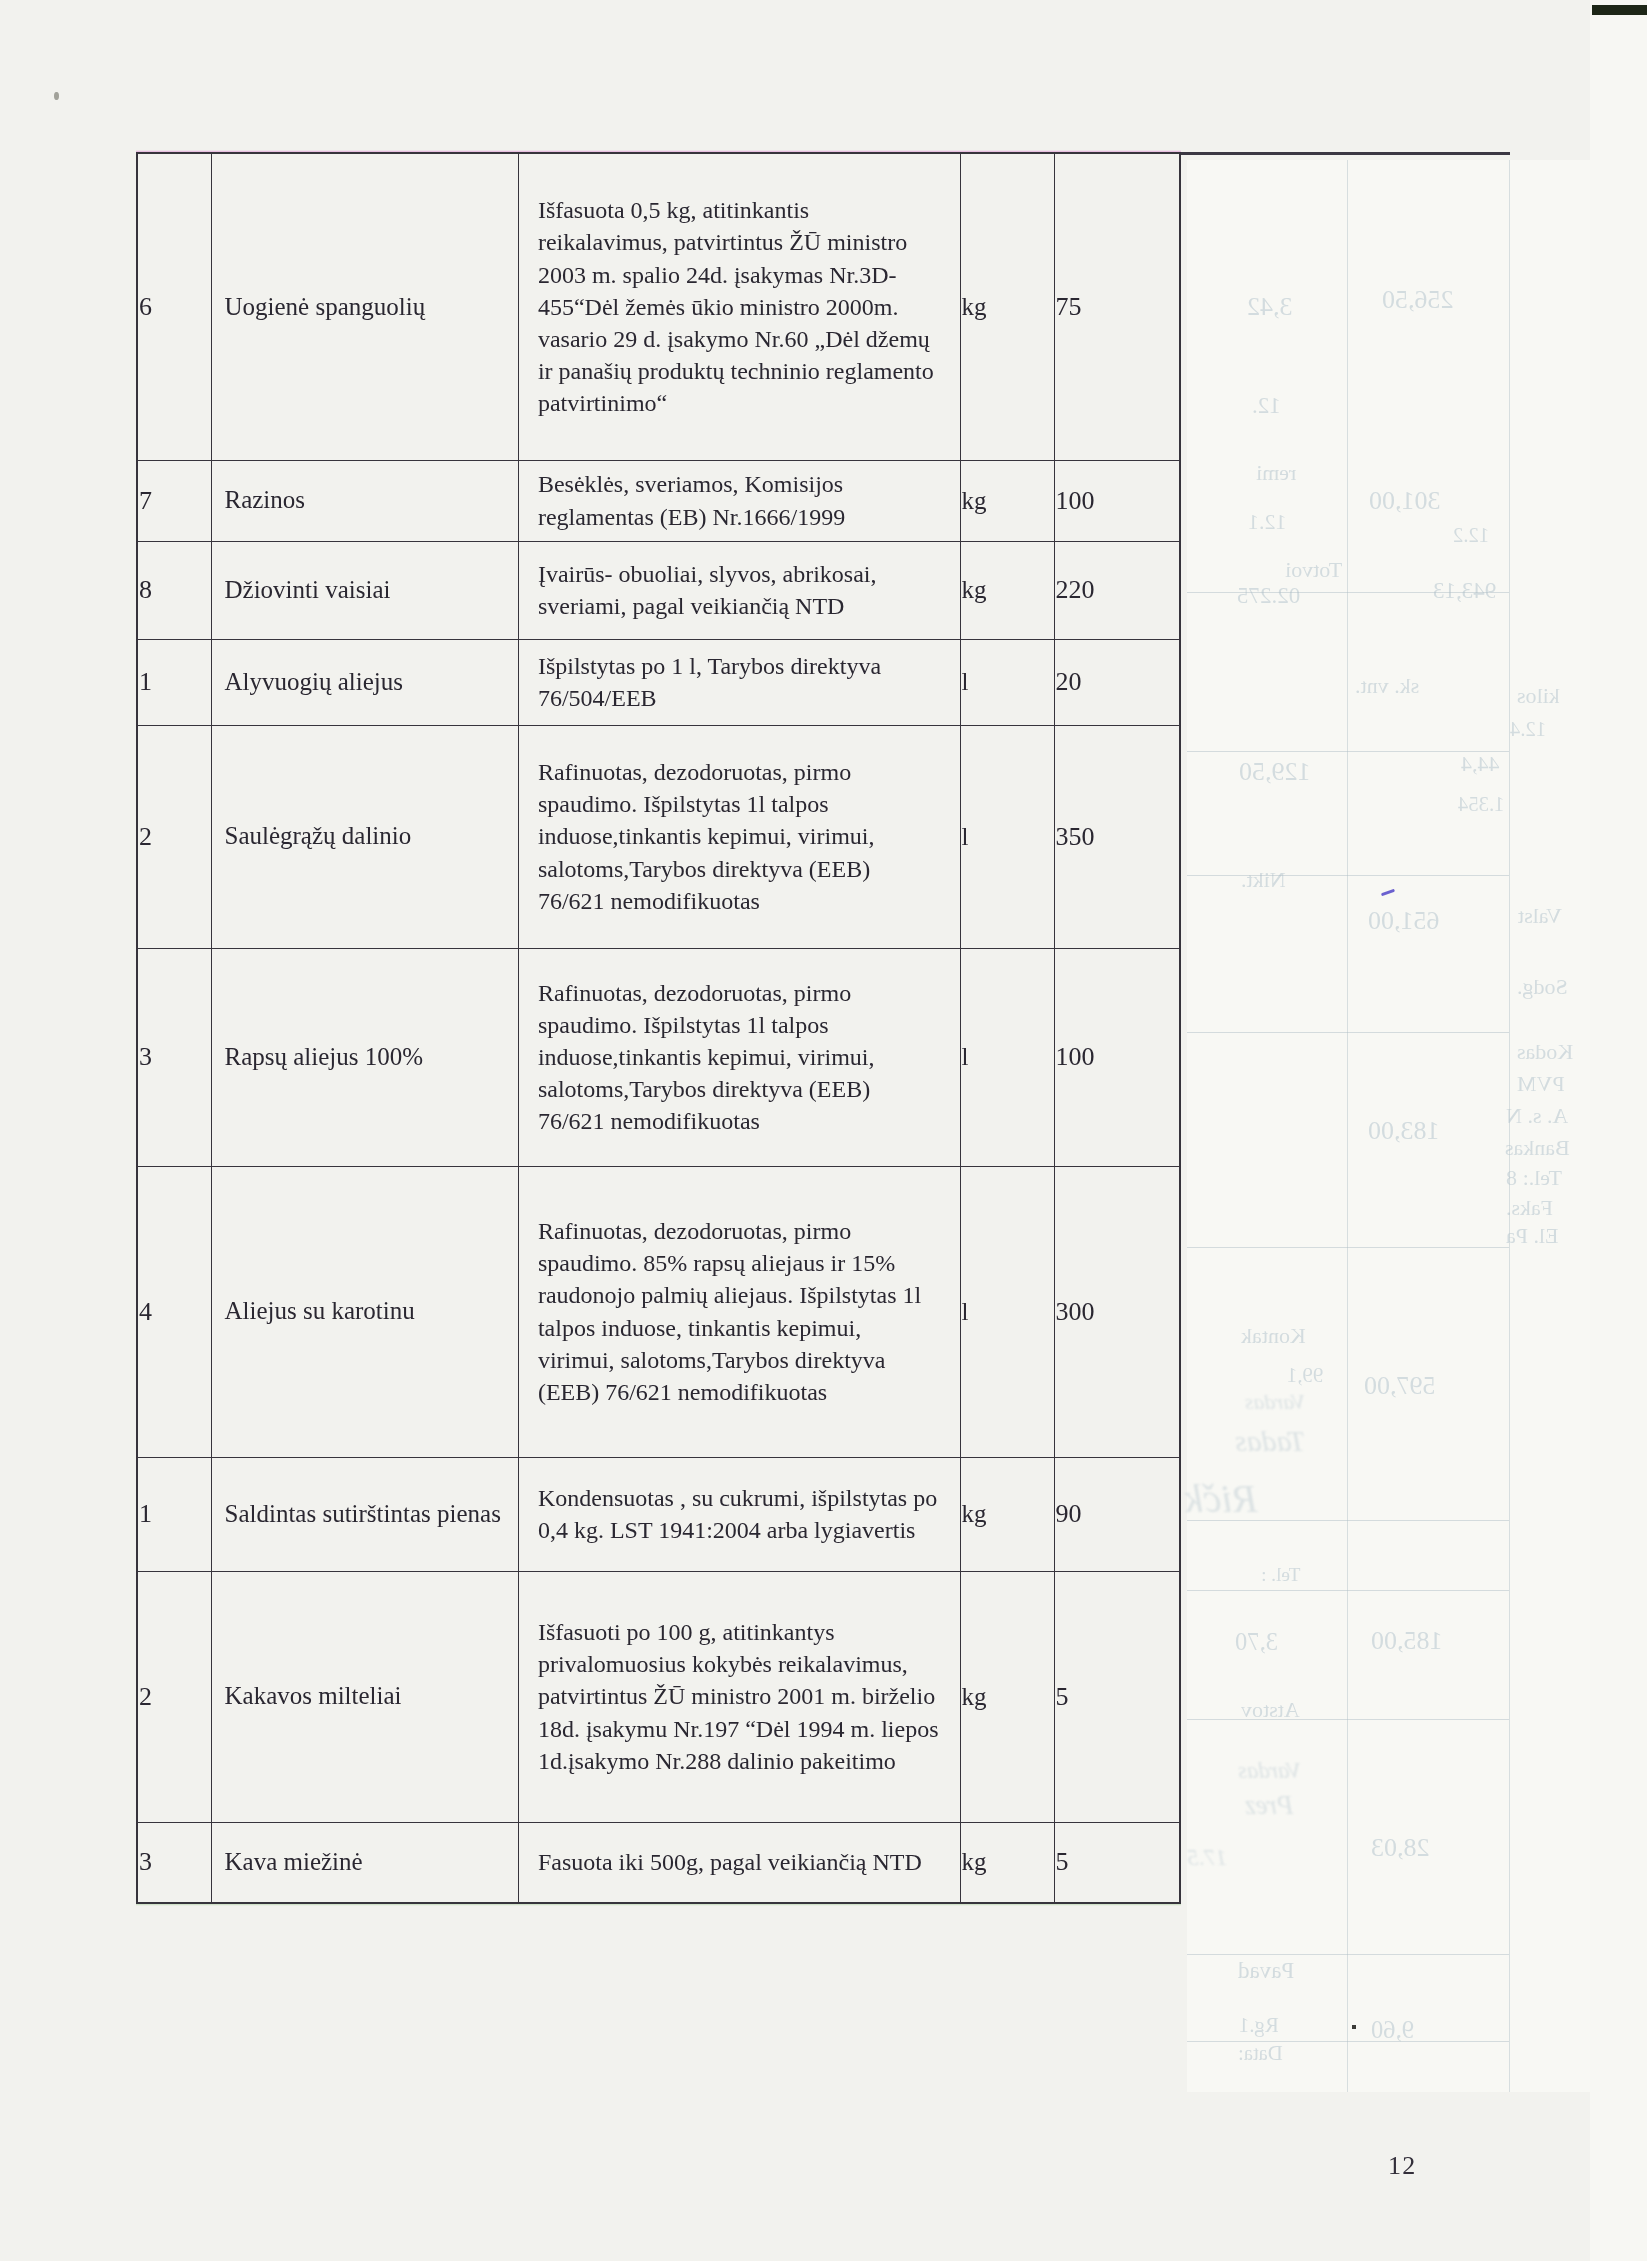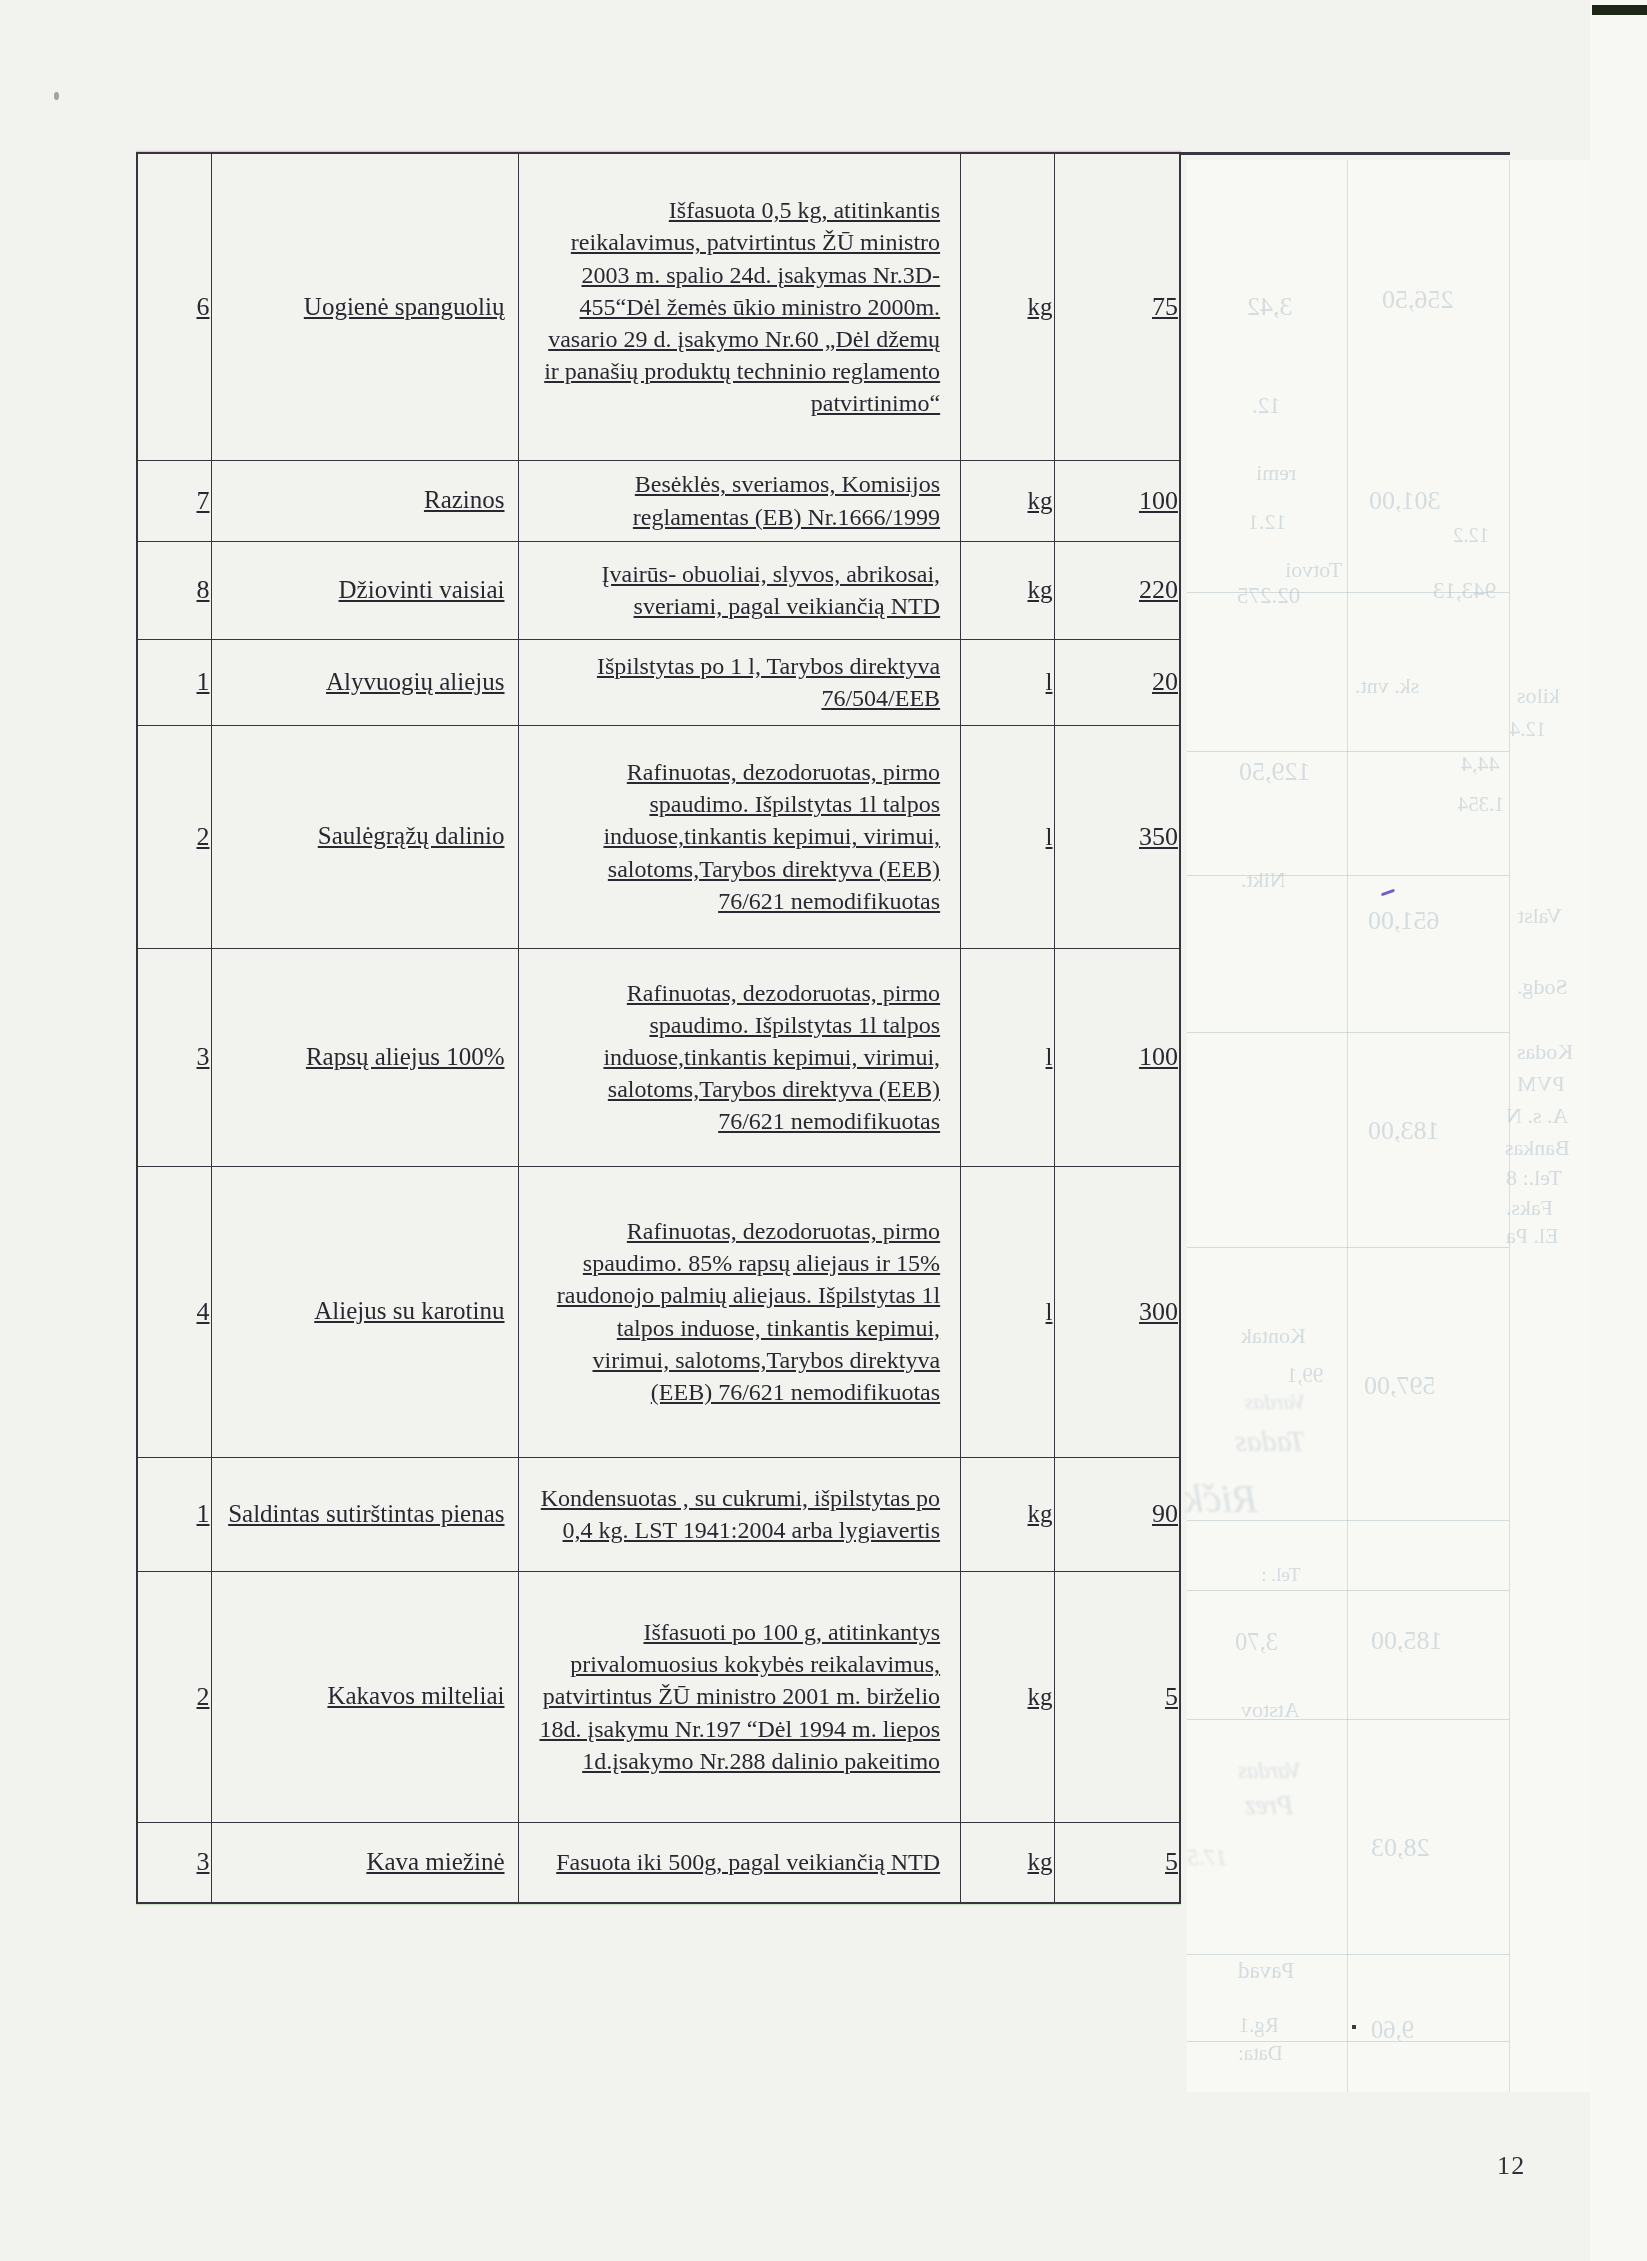--- a/index.html
+++ b/index.html
@@ -36,31 +36,30 @@
   
   #productsTable{
     position:absolute;left:136px;top:152px;width:1043px;
     border-collapse:collapse;table-layout:fixed;
     border:2.6px solid #37343c;
     box-shadow:0 -1.3px 0 rgba(204,72,188,0.30), 0 1.3px 0 rgba(110,180,90,0.25);
   }
   #productsTable td{
     border:1.3px solid #37343c;
     border-top-width:1.9px;border-bottom-width:1.9px;
-    vertical-align:middle;text-align:right;
+    vertical-align:middle;text-align:left;
     overflow:hidden;
-    text-decoration:underline;
   }
   .cell-num{font-size:26px;}
   .cell-name{font-size:25px;line-height:1.3;padding:17px 13px;}
   .cell-desc{font-size:24px;line-height:1.34;padding:1.3px 19.4px;}
   .cell-unit{font-size:25px;}
   .cell-qty{font-size:26px;}
   .section-cell{font-weight:bold;font-size:26.5px;letter-spacing:0.3px;}
-  .page-number{position:absolute;left:1497px;top:2151px;font-size:26px;color:#332f3a;letter-spacing:1.3px;}
+  .page-number{position:absolute;left:1388px;top:2151px;font-size:26px;color:#332f3a;letter-spacing:1.3px;}
 </style>
 </head>
 <body>
 
 <div class="page">
   <div class="right-band"></div>
 
   <div class="ghost-panel" id="ghostPanel"></div>
   <div class="ghost-topline"></div>
   <div class="ghost-vline v1"></div>

